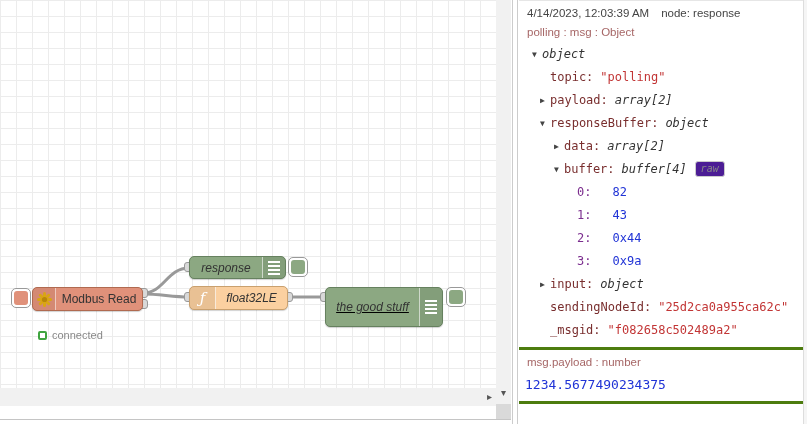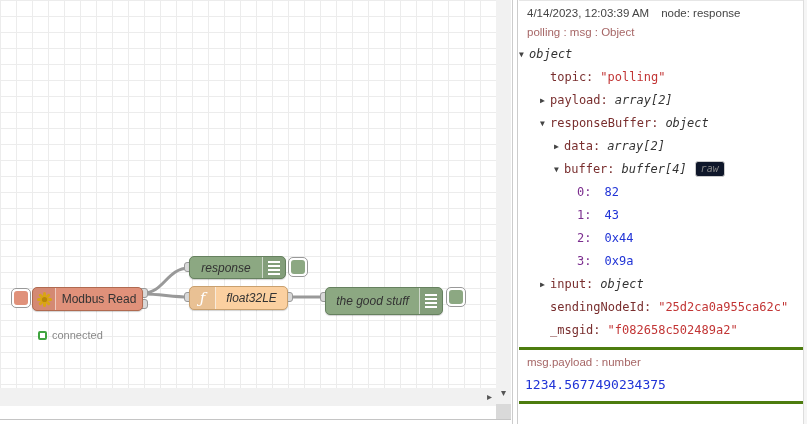--- a/index.html
+++ b/index.html
@@ -35,21 +35,21 @@
     border-radius:5px; background:#fff; padding:2px;
   }
   .nbtn > div { width:100%; height:100%; border-radius:3px; }
 
   .node-modbus { left:32px; top:287px; width:111px; height:24px; background:#e0917a; border-color:#b06a50; }
   .modbus-iconbox { width:23px; height:100%; display:flex; align-items:center; justify-content:center;
     background:rgba(0,0,0,0.05); border-right:1px solid rgba(255,255,255,0.55); border-radius:4px 0 0 4px; }
 
   .node-debug { background:#8ca882; border-color:#66815f; }
   .node-response { left:189px; top:256px; width:97px; height:23px; }
-  .node-good { left:325px; top:287px; width:118px; height:28px; }
+  .node-good { left:325px; top:287px; width:118px; height:40px;text-decoration:underline; }
   .debug-iconbox { width:23px; height:100%; display:flex; flex-direction:column; gap:2px;
     align-items:center; justify-content:center; background:rgba(0,0,0,0.06);
     border-left:1px solid rgba(255,255,255,0.6); border-radius:0 4px 4px 0; }
   .debug-iconbox i { display:block; width:12px; height:2px; background:#fff; }
 
   .node-func { left:189px; top:286px; width:99px; height:24px; background:#fbd0a0; border-color:#c9a06e; }
   .func-iconbox { width:26px; height:100%; display:flex; align-items:center; justify-content:center;
     background:rgba(0,0,0,0.07); border-right:1px solid rgba(255,255,255,0.65); border-radius:4px 0 0 4px;
     color:#fff; font-size:15px; font-style:italic; font-family:"DejaVu Serif", serif; }
 
@@ -71,31 +71,31 @@
   
   .sidebar { position:absolute; left:519px; top:0; width:288px; height:424px; background:#fff; overflow:hidden; }
   .sidebar-edge { position:absolute; right:0; top:0; width:4px; height:424px; background:#f5f5f5; border-left:1px solid #ddd; }
   .msg { border-bottom:3px solid #4d7c0f; padding:3px 0 5px 0; }
   .msg.first { border-top:1px solid #e6e6e6; }
   .meta { padding:3px 0 0 8px; font-size:11.5px; color:#444; height:19px; }
   .meta .src { margin-left:12px; }
   .mpath { padding:3px 0 2px 8px; font-size:11.5px; color:#a66666; height:20px; }
   .tree { font-family:"DejaVu Sans Mono", monospace; font-size:12px; color:#333; }
   .trow { height:23px; line-height:23px; white-space:nowrap; }
-  .ind0 { padding-left:0; } .ind1 { padding-left:21px; }
+  .ind0 { padding-left:13px; } .ind1 { padding-left:21px; }
   .ind2 { padding-left:35px; } .ind3 { padding-left:48px; }
   .arr { display:inline-block; width:10px; font-size:8px; color:#444; vertical-align:1px; }
   .key { color:#792e2e;margin-top:31px; }
   .ikey { color:#7b2d8e; }
   .typ { margin-left:7px; font-style:italic; color:#333; }
   .str { margin-left:7px; color:#c23535; }
   .num { margin-left:7px; color:#2033d6; }
-  .num.buf { margin-left:13px; }
+  .num.buf { margin-left:21px; }
   .rawbtn { margin-left:8px; display:inline-block; border:1px solid #ccc; border-radius:3px;
-    background:#0f172a; color:#888; font-size:10px; font-style:italic; line-height:14px;
+    background:#4c1d95; color:#888; font-size:10px; font-style:italic; line-height:14px;
     padding:0 5px; vertical-align:1px; }
   .payload-num { padding:4px 0 4px 6px; font-family:"DejaVu Sans Mono", monospace;
     font-size:13px; color:#2033d6; height:23px; }
 </style>
 </head>
 <body>
 
 <div class="app">
 
   <div class="canvas">

